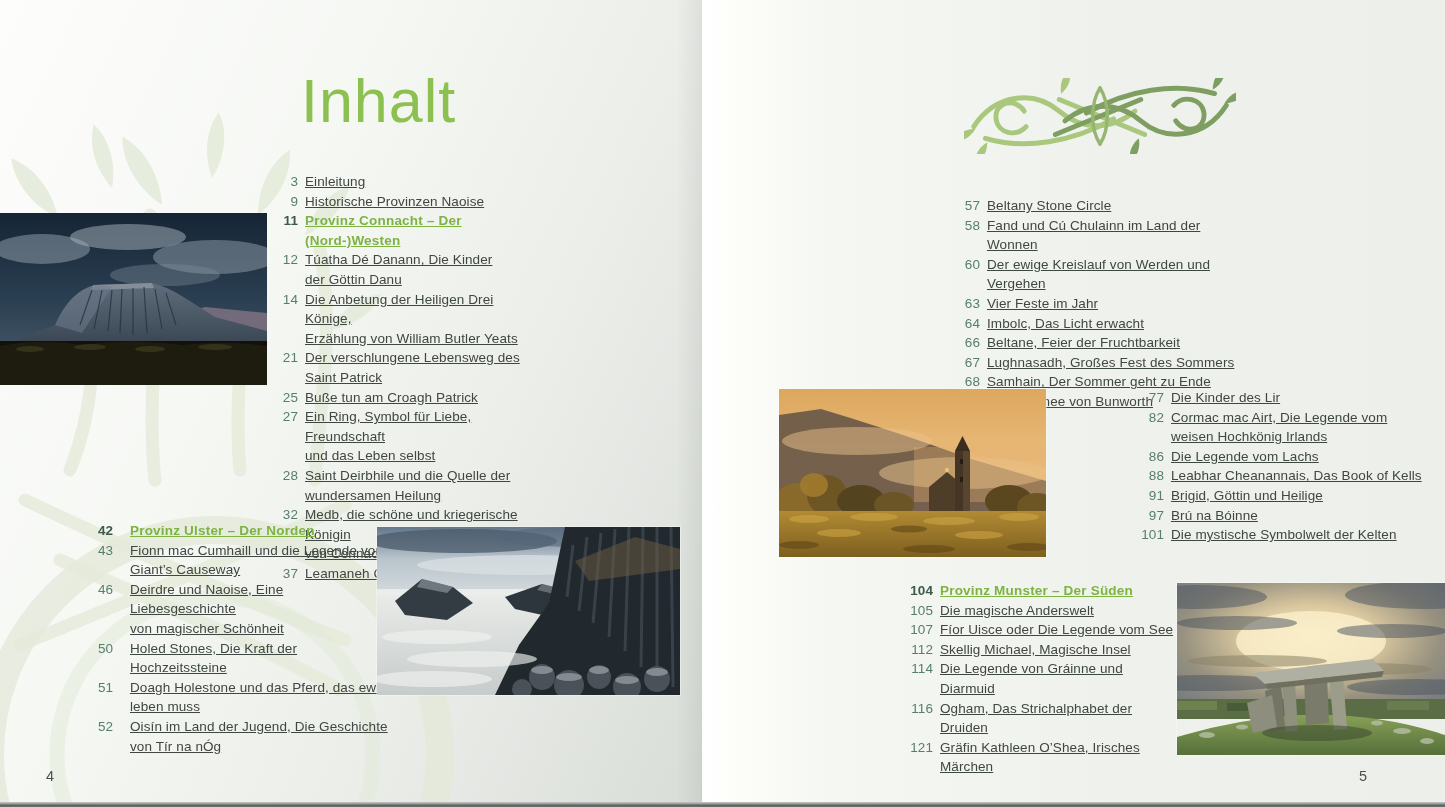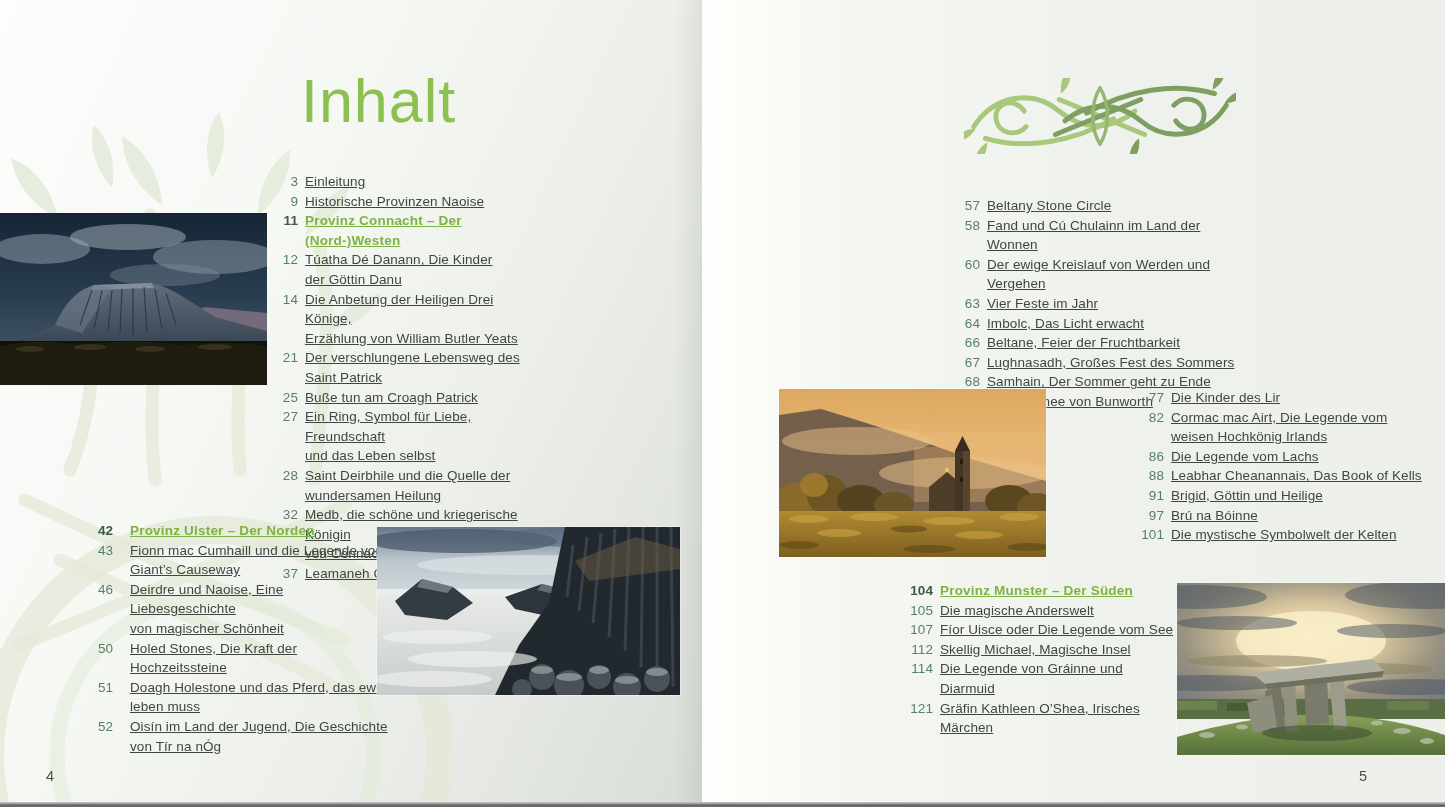--- a/index.html
+++ b/index.html
@@ -414,20 +414,24 @@
         </div>
         <div class="toc-row">
           <span class="toc-num">112</span>
           <span class="toc-text">Skellig Michael, Magische Insel</span>
         </div>
         <div class="toc-row">
           <span class="toc-num">114</span>
           <span class="toc-text">Die Legende von Gráinne und Diarmuid</span>
         </div>
         <div class="toc-row">
+          <span class="toc-num">116</span>
+          <span class="toc-text">Ogham, Das Strichalphabet der Druiden</span>
+        </div>
+        <div class="toc-row">
           <span class="toc-num">121</span>
           <span class="toc-text">Gräfin Kathleen O’Shea, Irisches Märchen</span>
         </div>
       </div>
 
     <div class="photo ph-glendalough">
       <svg viewBox="0 0 267 168" preserveAspectRatio="none">
         <defs>
           <linearGradient id="glsky" x1="0" y1="0" x2="0" y2="1">
             <stop offset="0" stop-color="#dda75e"></stop>

